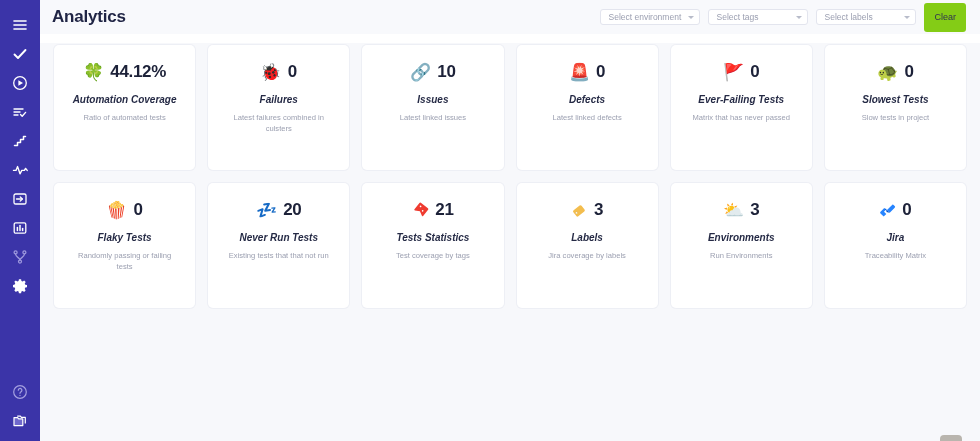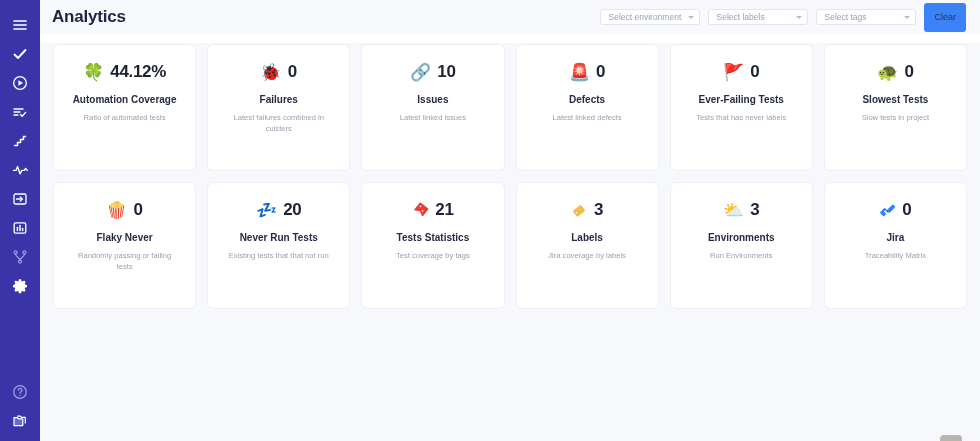--- a/index.html
+++ b/index.html
@@ -117,21 +117,21 @@
     height: 0;
     border-left: 3px solid transparent;
     border-right: 3px solid transparent;
     border-top: 3.5px solid #b8bcca;
     flex: 0 0 auto;
     margin-left: 3px;
   }
   .clear-btn {
     height: 29px;
     padding: 4px 10px;
-    background: #3b82f6;
+    background: #84cc16;
     border: none;
     border-radius: 3px;
     color: #2f3350;
     font-size: 9px;
     font-family: "Liberation Sans", sans-serif;
     font-weight: normal;
     display: flex;
     align-items: center;
     cursor: pointer;
   }
@@ -190,20 +190,21 @@
     white-space: nowrap;
   }
   .card-title {
     margin-top: 8px;
     font-size: 10px;
     font-weight: bold;
     color: #252a45;
     text-align: center;
     line-height: 1.35;
     max-width: 112px;
+    font-style: italic;
   }
   .card-sub {
     margin-top: 5px;
     font-size: 7.6px;
     color: #9b9fb0;
     text-align: center;
     line-height: 1.45;
     max-width: 108px;
   }
 
@@ -351,29 +352,29 @@
       <div class="page-title">Analytics</div>
       <div class="header-spacer"></div>
       <div class="filters">
 
         <div class="select">
           <span class="select-label">Select environment</span>
           <span class="caret"></span>
         </div>
 
         <div class="select">
+          <span class="select-label">Select tags</span>
+          <span class="caret"></span>
+        </div>
+
+        <div class="select">
           <span class="select-label">Select labels</span>
           <span class="caret"></span>
         </div>
 
-        <div class="select">
-          <span class="select-label">Select tags</span>
-          <span class="caret"></span>
-        </div>
-
         <button class="clear-btn">Clear</button>
       </div>
     </div>
 
     <div class="white-band"></div>
 
     <div class="content">
       <div class="grid">
 
         <div class="card">
@@ -411,38 +412,38 @@
           <div class="card-title">Defects</div>
           <div class="card-sub">Latest linked defects</div>
         </div>
 
         <div class="card">
           <div class="card-head">
             <span class="card-emoji">🚩</span>
             <span class="card-value">0</span>
           </div>
           <div class="card-title">Ever-Failing Tests</div>
-          <div class="card-sub">Tests that has never labels</div>
+          <div class="card-sub">Matrix that has never passed</div>
         </div>
 
         <div class="card">
           <div class="card-head">
             <span class="card-emoji">🐢</span>
             <span class="card-value">0</span>
           </div>
           <div class="card-title">Slowest Tests</div>
           <div class="card-sub">Slow tests in project</div>
         </div>
 
         <div class="card">
           <div class="card-head">
             <span class="card-emoji">🍿</span>
             <span class="card-value">0</span>
           </div>
-          <div class="card-title">Flaky Never</div>
+          <div class="card-title">Flaky Tests</div>
           <div class="card-sub">Randomly passing or failing tests</div>
         </div>
 
         <div class="card">
           <div class="card-head">
             <span class="card-emoji">💤</span>
             <span class="card-value">20</span>
           </div>
           <div class="card-title">Never Run Tests</div>
           <div class="card-sub">Existing tests that that not run</div>

